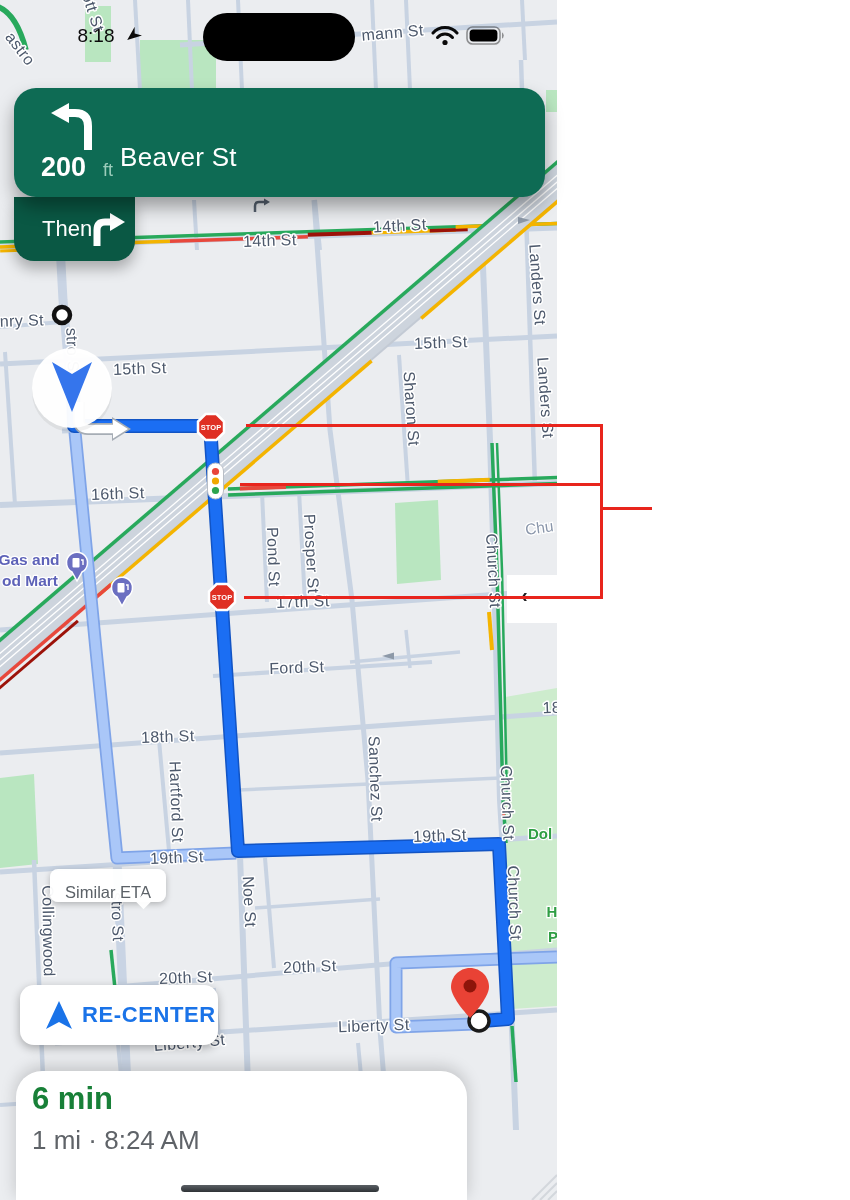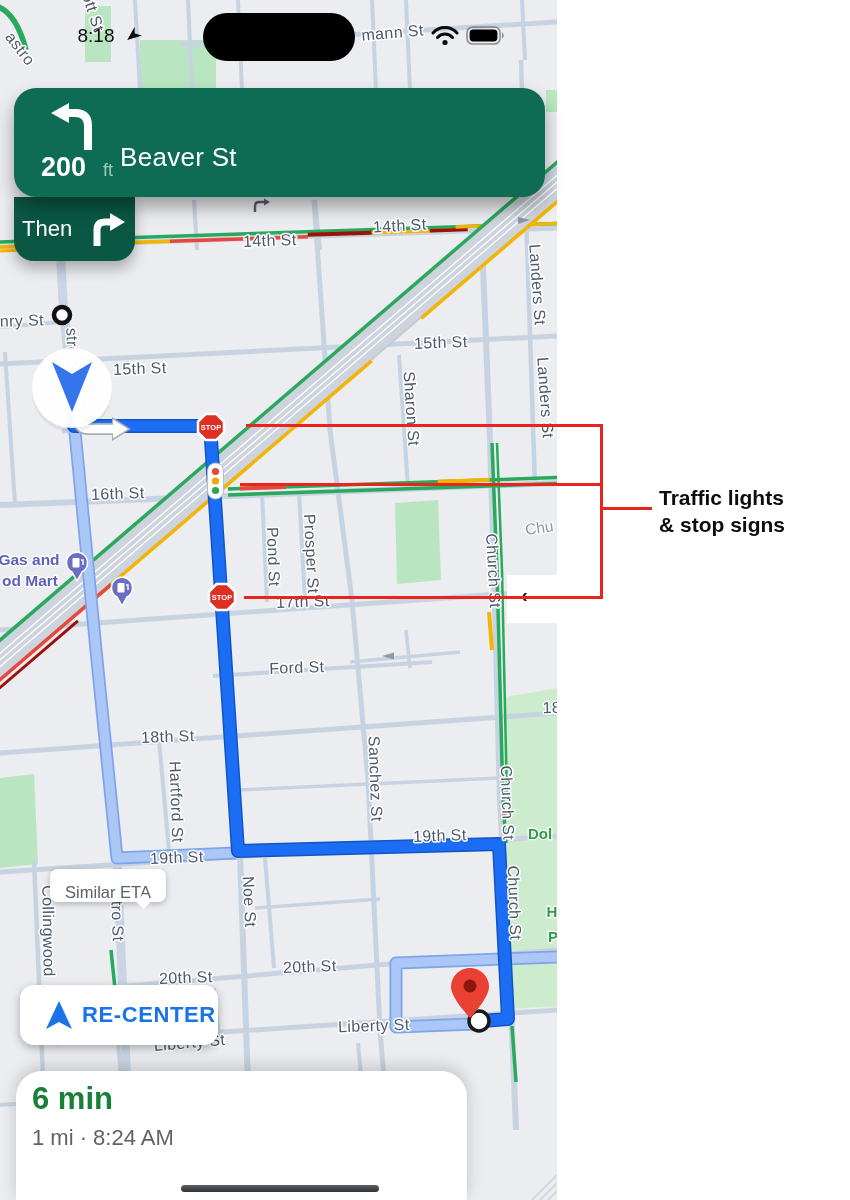--- a/index.html
+++ b/index.html
@@ -28,37 +28,37 @@
   
   .banner{left:14px;top:88px;width:531px;height:109px;background:#0e6b54;border-radius:22px;
           box-shadow:0 10px 18px rgba(0,0,0,.35);z-index:20;}
   .banner .dist{position:absolute;left:8px;top:152px;width:110px;text-align:center;color:#fff;
                 font-size:27px;font-weight:bold;top:64px;}
   .banner .dist .unit{font-size:18px;font-weight:normal;color:#9ccdbb;margin-left:17px;}
   .banner .street{position:absolute;left:106px;top:0;height:98px;display:flex;align-items:center;
                   color:#fff;font-size:26px;font-weight:500;letter-spacing:.3px;margin-top:20px;}
   .thenchip{left:14px;top:197px;width:121px;height:64px;background:#0a5844;border-radius:0 0 20px 20px;
             box-shadow:0 8px 14px rgba(0,0,0,.28);z-index:19;}
-  .thenchip .tlabel{position:absolute;left:8px;top:0;height:64px;display:flex;align-items:center;
+  .thenchip .tlabel{position:absolute;left:28px;top:0;height:64px;display:flex;align-items:center;
                     color:#fff;font-size:22px;}
   
   .eta-chip{left:50px;top:869px;width:116px;height:33px;background:rgba(255,255,255,.96);border-radius:8px;
             box-shadow:0 2px 6px rgba(0,0,0,.25);z-index:15;display:flex;align-items:flex-end;justify-content:center;
             font-size:16.5px;color:#5b6167;}
   .eta-chip:after{content:"";position:absolute;left:76%;bottom:-5px;width:11px;height:11px;background:rgba(255,255,255,.96);
             transform:rotate(45deg);}
   
   .recenter{left:20px;top:985px;width:198px;height:60px;background:#fff;border-radius:14px;
             box-shadow:0 3px 10px rgba(0,0,0,.3);z-index:15;display:flex;align-items:center;}
   .recenter .rlabel{color:#1a73e8;font-size:22px;font-weight:bold;letter-spacing:.6px;margin-left:10px;}
   
   .sheet{left:16px;top:1071px;width:451px;height:129px;background:#fff;border-radius:26px 26px 0 0;
          box-shadow:0 -4px 16px rgba(0,0,0,.18);z-index:30;}
   .sheet .eta{position:absolute;left:16px;top:10px;font-size:31px;font-weight:bold;color:#188038;}
-  .sheet .details{position:absolute;left:16px;top:54px;font-size:22px;color:#5f6368;}
+  .sheet .details{position:absolute;left:16px;top:54px;font-size:26px;color:#5f6368;}
   .homebar{position:absolute;left:165px;top:114px;width:198px;height:7px;border-radius:4px;
            background:linear-gradient(#5a5f64,#2f3337);}
   
   .chip-box{left:507px;top:575px;width:50px;height:48px;background:#fff;z-index:6;}
   .chip-box span{position:absolute;left:14px;top:9px;font-size:20px;font-weight:bold;color:#1d1d1f;}
 </style>
 </head>
 <body>
 
 <div class="stage">
@@ -334,18 +334,14 @@
     <div class="eta">6 min</div>
     <div class="details">1 mi · 8:24 AM</div>
     <div class="homebar"></div>
   </div>
 
   <div class="abs ann" style="left:246px;top:424px;width:357px;height:3px;"></div>
   <div class="abs ann" style="left:240px;top:483px;width:363px;height:3px;"></div>
   <div class="abs ann" style="left:244px;top:596px;width:359px;height:3px;"></div>
   <div class="abs ann" style="left:600px;top:424px;width:3px;height:175px;"></div>
   <div class="abs ann" style="left:600px;top:507px;width:52px;height:3px;"></div>
-  <div class="abs ann-text">
-    <div>Traffic lights</div>
-    <div>&amp; stop signs</div>
-  </div>
 
 </div>
 
 </body></html>

